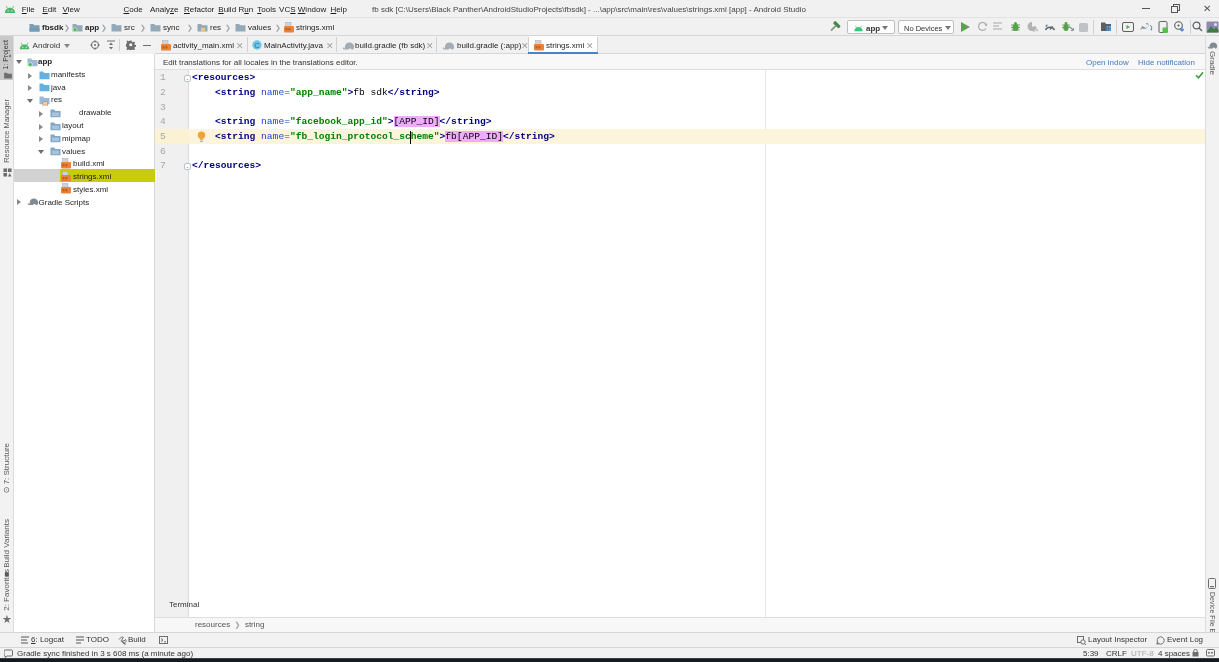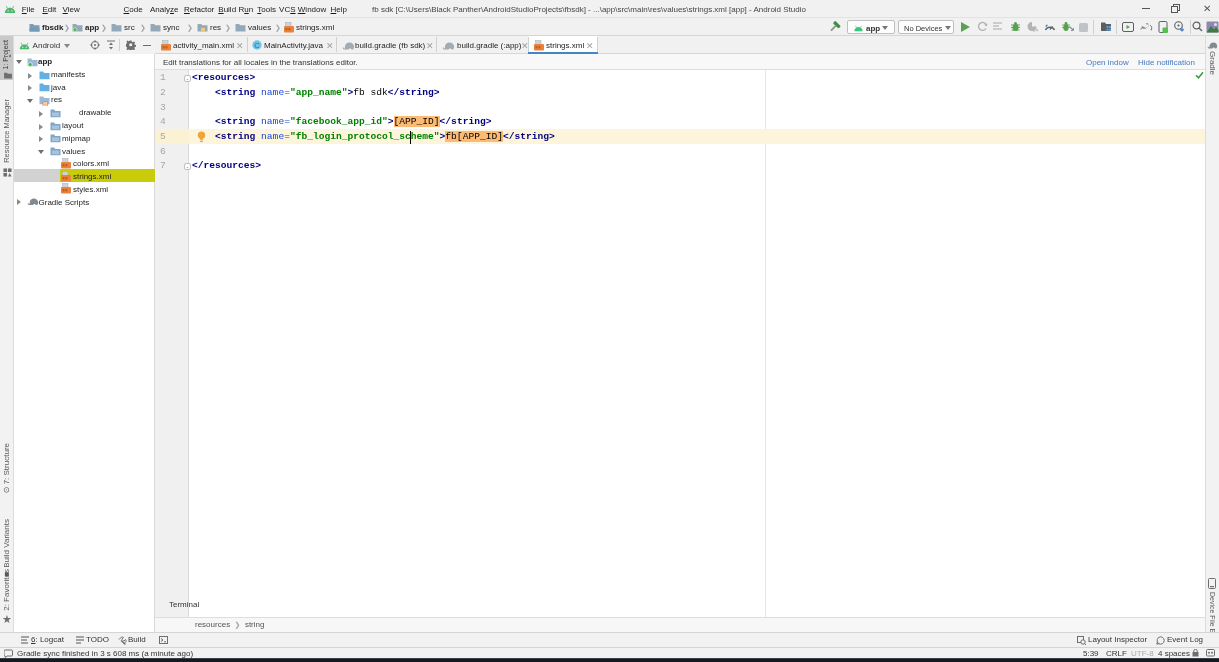--- a/index.html
+++ b/index.html
@@ -6,21 +6,21 @@
 html,body{width:1219px;height:662px;overflow:hidden;background:#fff;font-family:"Liberation Sans",sans-serif;position:relative}
 .r{position:absolute}
 .txt{font-size:8px;color:#1e1e1e;white-space:nowrap}
 u{text-decoration:underline}
 .vtxtU{writing-mode:vertical-rl;transform:rotate(180deg);font-size:8px;color:#595959;white-space:nowrap}
 .vtxtD{writing-mode:vertical-rl;font-size:8px;color:#595959;white-space:nowrap}
 .mono{font-family:"Liberation Mono",monospace;font-size:9.6px;white-space:pre}
 .t{color:#000080;font-weight:bold}
 .a{color:#1745d1}
 .v{color:#008000;font-weight:bold}
-.hl{background:#fdba74}
+.hl{background:#f0abfc}
 .chev{color:#9aa7b0;font-size:7px}
 .combo{position:absolute;background:#fdfdfd;border:1px solid #bfbfbf;border-radius:2px;font-size:8px;color:#1e1e1e}
 .sep{position:absolute;width:1px;background:#d0d0d0}
 .tabx{color:#9e9e9e;font-size:9px}
 .arR{width:0;height:0;border-left:4px solid #8a8a8a;border-top:3.5px solid transparent;border-bottom:3.5px solid transparent}
 .arD{width:0;height:0;border-top:4px solid #6e6e6e;border-left:3.5px solid transparent;border-right:3.5px solid transparent}
 </style>
 </head>
 <body>
 
@@ -311,21 +311,21 @@
       <rect x="2" y="4.5" width="7" height="3.7" fill="#a9c4da"></rect>
     </svg>
 <div class="r txt" style="left:48px;top:92.5px">values</div>
 
 <svg class="r" style="left:47px;top:104px" width="10" height="11" viewBox="0 0 10 11">
       <rect x="1.5" y="0.5" width="5.5" height="4" fill="#ccd3d9" stroke="#9fabb4" stroke-width="0.5"></rect>
       <rect x="0" y="4" width="10" height="6.6" rx="1" fill="#e8823c"></rect>
       <rect x="1.5" y="6" width="2" height="2.4" fill="#c35f17"></rect>
       <rect x="4.4" y="6" width="2" height="2.4" fill="#c35f17"></rect>
     </svg>
-<div class="r txt" style="left:59px;top:105.2px">colors.xml</div>
+<div class="r txt" style="left:59px;top:105.2px">build.xml</div>
 
 <svg class="r" style="left:47px;top:116.7px" width="10" height="11" viewBox="0 0 10 11">
       <rect x="1.5" y="0.5" width="5.5" height="4" fill="#ccd3d9" stroke="#9fabb4" stroke-width="0.5"></rect>
       <rect x="0" y="4" width="10" height="6.6" rx="1" fill="#e8823c"></rect>
       <rect x="1.5" y="6" width="2" height="2.4" fill="#c35f17"></rect>
       <rect x="4.4" y="6" width="2" height="2.4" fill="#c35f17"></rect>
     </svg>
 <div class="r txt" style="left:59px;top:117.9px">strings.xml</div>
 
 <svg class="r" style="left:47px;top:129.4px" width="10" height="11" viewBox="0 0 10 11">

